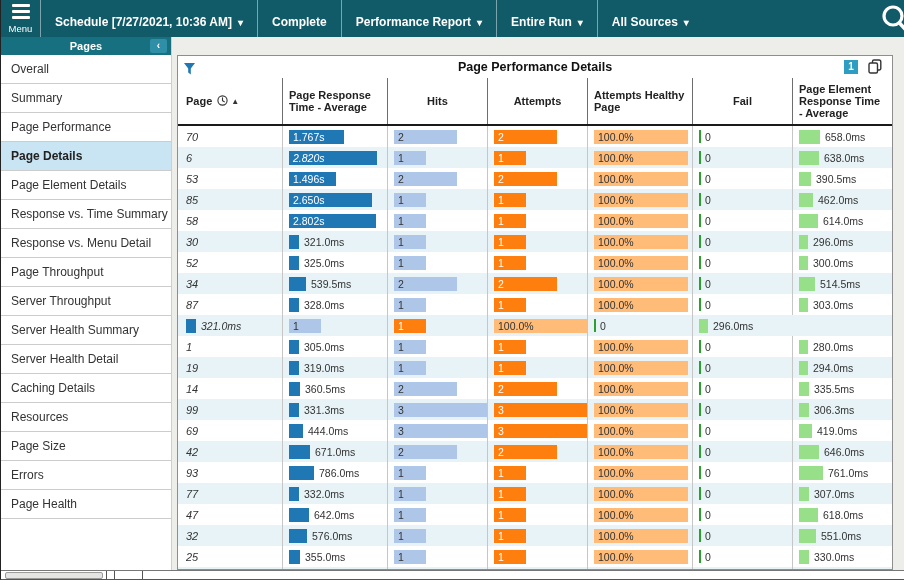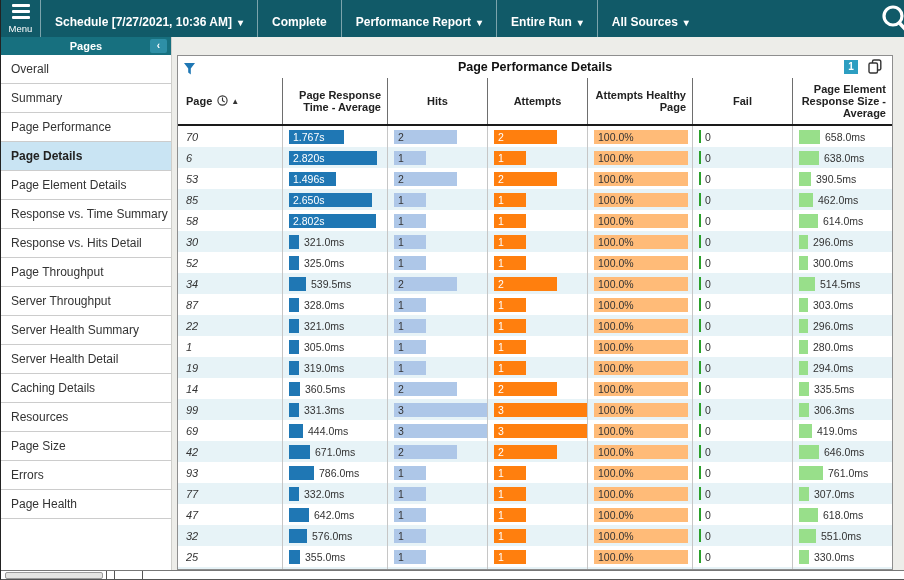--- a/index.html
+++ b/index.html
@@ -44,21 +44,21 @@
     font-size:12.5px; font-weight:bold; color:#111; }
   .filter-icon { position:absolute; left:6px; top:5px; cursor:pointer; }
   .badge { position:absolute; right:34px; top:4px; min-width:14px; height:14px;
     background:var(--badge,#2D9EC1); color:#fff; font-size:10px; font-weight:bold;
     text-align:center; line-height:14px; padding:0 2px; }
   .copy-btn { position:absolute; right:10px; top:3px; cursor:pointer; }
 
   .grid-row { display:grid; grid-template-columns:104px 105px 100px 100px 105px 100px 100px; }
   .thead { border-bottom:2px solid #1a1a1a; }
   .th { min-height:46px; display:flex; align-items:center; justify-content:center;
-    text-align:right; font-size:11px; font-weight:bold; color:#222; padding:2px 6px;
+    text-align:left; font-size:11px; font-weight:bold; color:#222; padding:2px 6px;
     border-left:1px solid #6E6E6E; cursor:pointer; }
   .th:first-child { border-left:none; justify-content:flex-start; text-align:left; padding-left:8px; }
   .th .hicons { display:inline-flex; align-items:center; gap:3px; margin-left:5px; }
   .sort-arrow { font-size:8px; color:#333; }
 
   .tbody { }
   .t-row { height:21px; }
   .t-row:nth-child(even) { background:var(--row-alt,#E7F3F7); }
   .td { display:flex; align-items:center; border-left:1px solid #C6C6C6;
     padding:0 6px; font-size:11px; color:#333; overflow:hidden; }
@@ -126,21 +126,21 @@
       <span>Pages</span>
       <button class="collapse-btn">‹</button>
     </div>
     <nav id="sidebar-items">
         <div class="side-item">Overall</div>
         <div class="side-item">Summary</div>
         <div class="side-item">Page Performance</div>
         <div class="side-item selected">Page Details</div>
         <div class="side-item">Page Element Details</div>
         <div class="side-item">Response vs. Time Summary</div>
-        <div class="side-item">Response vs. Hits Detail</div>
+        <div class="side-item">Response vs. Menu Detail</div>
         <div class="side-item">Page Throughput</div>
         <div class="side-item">Server Throughput</div>
         <div class="side-item">Server Health Summary</div>
         <div class="side-item">Server Health Detail</div>
         <div class="side-item">Caching Details</div>
         <div class="side-item">Resources</div>
         <div class="side-item">Page Size</div>
         <div class="side-item">Errors</div>
         <div class="side-item">Page Health</div>
       </nav>
@@ -183,21 +183,21 @@
           <div class="th">
             <span>Attempts</span>
           </div>
           <div class="th">
             <span>Attempts Healthy Page</span>
           </div>
           <div class="th">
             <span>Fail</span>
           </div>
           <div class="th">
-            <span>Page Element Response Size - Average</span>
+            <span>Page Element Response Time - Average</span>
           </div>
         </div>
       <div class="tbody" id="tbody">
           <div class="t-row grid-row">
             <div class="td">70</div>
             <div class="td">
               <div class="bar" style="width: 55px; background: rgb(31, 119, 180);">
                 <span class="inlbl" style="color: rgb(255, 255, 255);">1.767s</span>
               </div>
             </div>
@@ -222,21 +222,21 @@
             </div>
             <div class="td">
               <div class="bar" style="width: 21px; background: rgb(152, 223, 138);"></div>
               <span class="outlbl">658.0ms</span>
             </div>
           </div>
           <div class="t-row grid-row">
             <div class="td">6</div>
             <div class="td">
               <div class="bar" style="width: 88px; background: rgb(31, 119, 180);">
-                <span class="inlbl" style="color: rgb(255, 255, 255);">2.820s</span>
+                <span class="inlbl" style="color: rgb(255, 255, 255); font-style: italic;">2.820s</span>
               </div>
             </div>
             <div class="td">
               <div class="bar" style="width: 32px; background: rgb(174, 199, 232);">
                 <span class="inlbl" style="color: rgb(51, 51, 51);">1</span>
               </div>
             </div>
             <div class="td">
               <div class="bar" style="width: 32px; background: rgb(255, 127, 14);">
                 <span class="inlbl" style="color: rgb(255, 255, 255);">1</span>
@@ -463,21 +463,20 @@
             <div class="td">
               <div class="tick"></div>
               <span style="font-size: 10.5px;">0</span>
             </div>
             <div class="td">
               <div class="bar" style="width: 9px; background: rgb(152, 223, 138);"></div>
               <span class="outlbl">303.0ms</span>
             </div>
           </div>
           <div class="t-row grid-row">
-            <div class="td">22</div>
             <div class="td">
               <div class="bar" style="width: 10px; background: rgb(31, 119, 180);"></div>
               <span class="outlbl">321.0ms</span>
             </div>
             <div class="td">
               <div class="bar" style="width: 32px; background: rgb(174, 199, 232);">
                 <span class="inlbl" style="color: rgb(51, 51, 51);">1</span>
               </div>
             </div>
             <div class="td">

